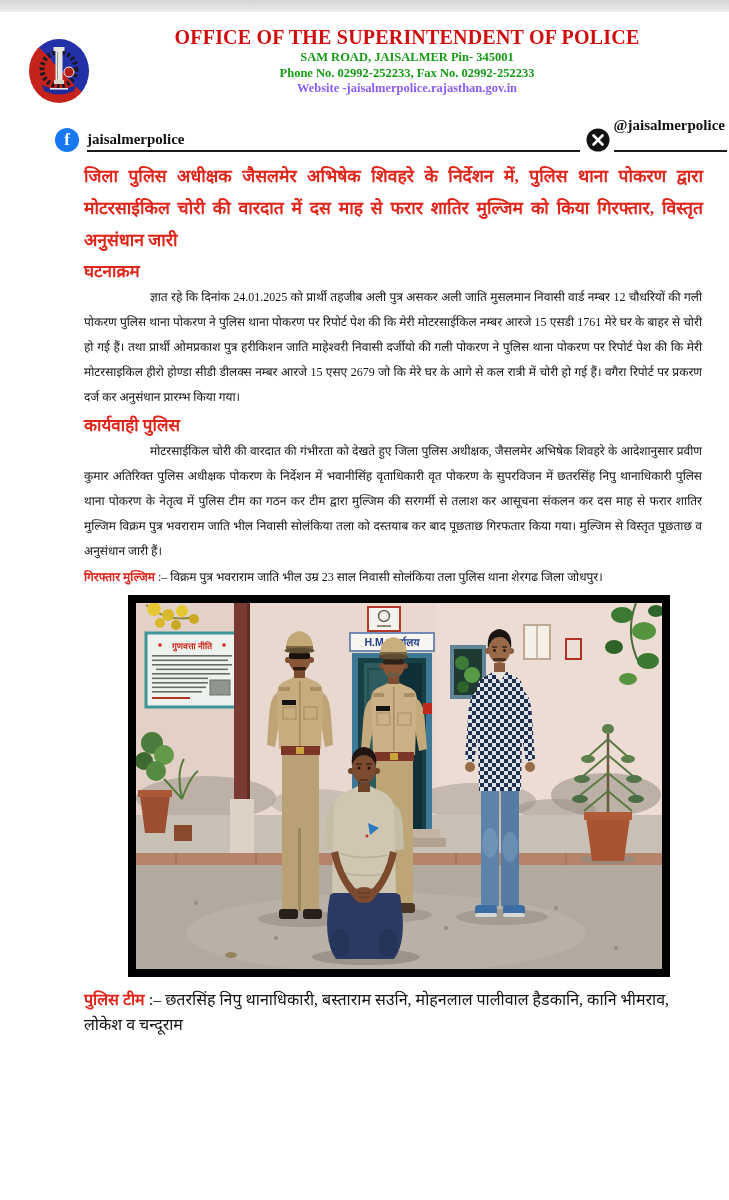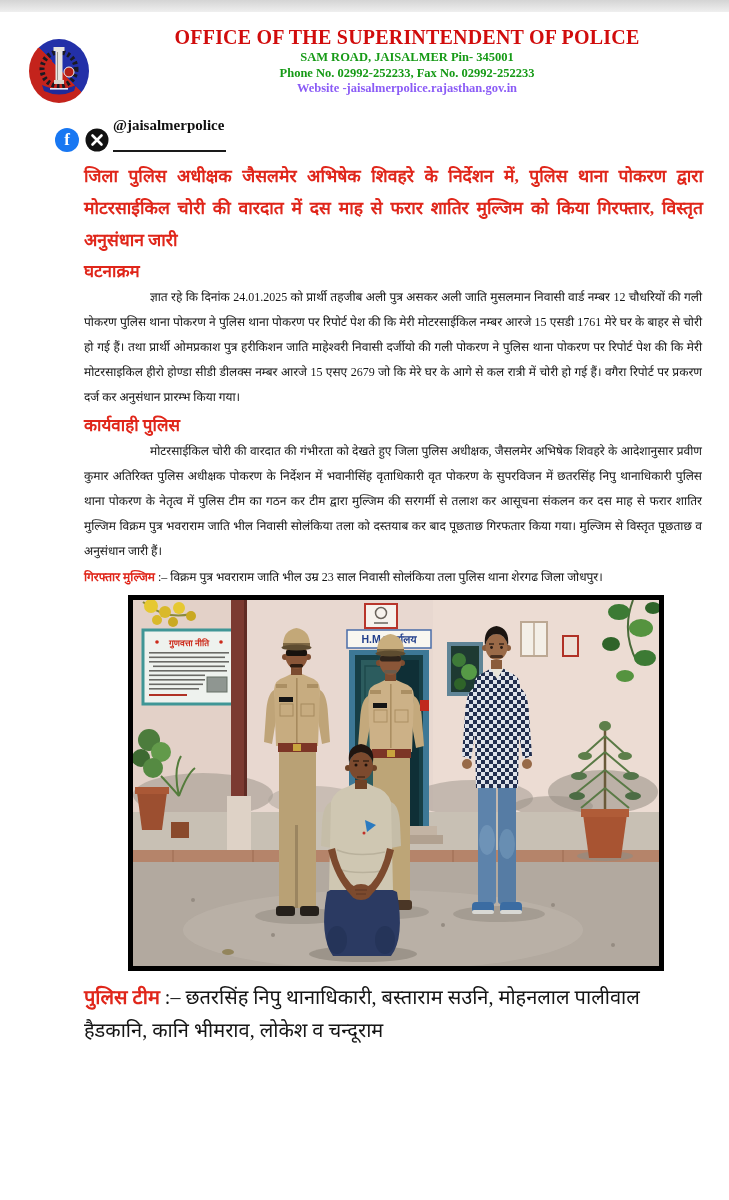--- a/index.html
+++ b/index.html
@@ -29,23 +29,23 @@
     padding-bottom:16px;padding-right:2px;}
   
   .headline{margin:8px 26px 0 84px;color:#e0261a;font-weight:bold;
     font-size:17.5px;line-height:32px;text-align:justify;}
   .sec-head{margin:3px 0 0 84px;color:#e0261a;font-weight:bold;font-size:17px;line-height:25px;}
   .para{margin:1px 27px 0 84px;color:#151515;font-size:12px;line-height:25px;
     text-align:justify;text-indent:66px;}
   .para.noindent{text-indent:0;}
   .red-label{color:#e0261a;font-weight:bold;}
   
-  .photo-frame{margin:5px 0 0 128px;width:526px;height:366px;border:5px solid #000000;
+  .photo-frame{margin:5px 0 0 128px;width:526px;height:366px;border:8px solid #000000;
     background:#7dd3fc;}
-  .caption{margin:10px 27px 4px 84px;color:#151515;font-size:20px;line-height:33px;}
+  .caption{margin:10px 27px 4px 84px;color:#151515;font-size:16px;line-height:25px;}
   svg text{font-family:"Liberation Sans",sans-serif;}
 </style>
 </head>
 <body>
 
 <div class="top-band"></div>
 
 <div class="header">
   <svg class="logo" viewBox="0 0 62 66">
     <defs>
@@ -67,20 +67,21 @@
   <div class="header-text">
     <div class="ht1">OFFICE OF THE SUPERINTENDENT OF POLICE</div>
     <div class="ht3">SAM ROAD, JAISALMER Pin- 345001</div>
     <div class="ht4">Phone No. 02992-252233, Fax No. 02992-252233</div>
     <div class="ht5">Website -jaisalmerpolice.rajasthan.gov.in</div>
   </div>
 </div>
 
 <div class="social">
   <span class="fb-badge">f</span>
+  <span class="handle-left">jaisalmerpolice</span>
   <svg class="x-badge" viewBox="0 0 24 24">
     <circle cx="12" cy="12" r="11.5" fill="#121212"></circle>
     <path d="M7.5,7.5 L16.5,16.5 M16.5,7.5 L7.5,16.5" stroke="#ffffff" stroke-width="2.6" stroke-linecap="round"></path>
   </svg>
   <span class="handle-right">@jaisalmerpolice</span>
 </div>
 
 <div class="headline">जिला पुलिस अधीक्षक जैसलमेर अभिषेक शिवहरे के निर्देशन में, पुलिस थाना पोकरण द्वारा मोटरसाईकिल चोरी की वारदात में दस माह से फरार शातिर मुल्जिम को किया गिरफ्तार, विस्तृत अनुसंधान जारी</div>
 
 <div class="sec-head">घटनाक्रम</div>

